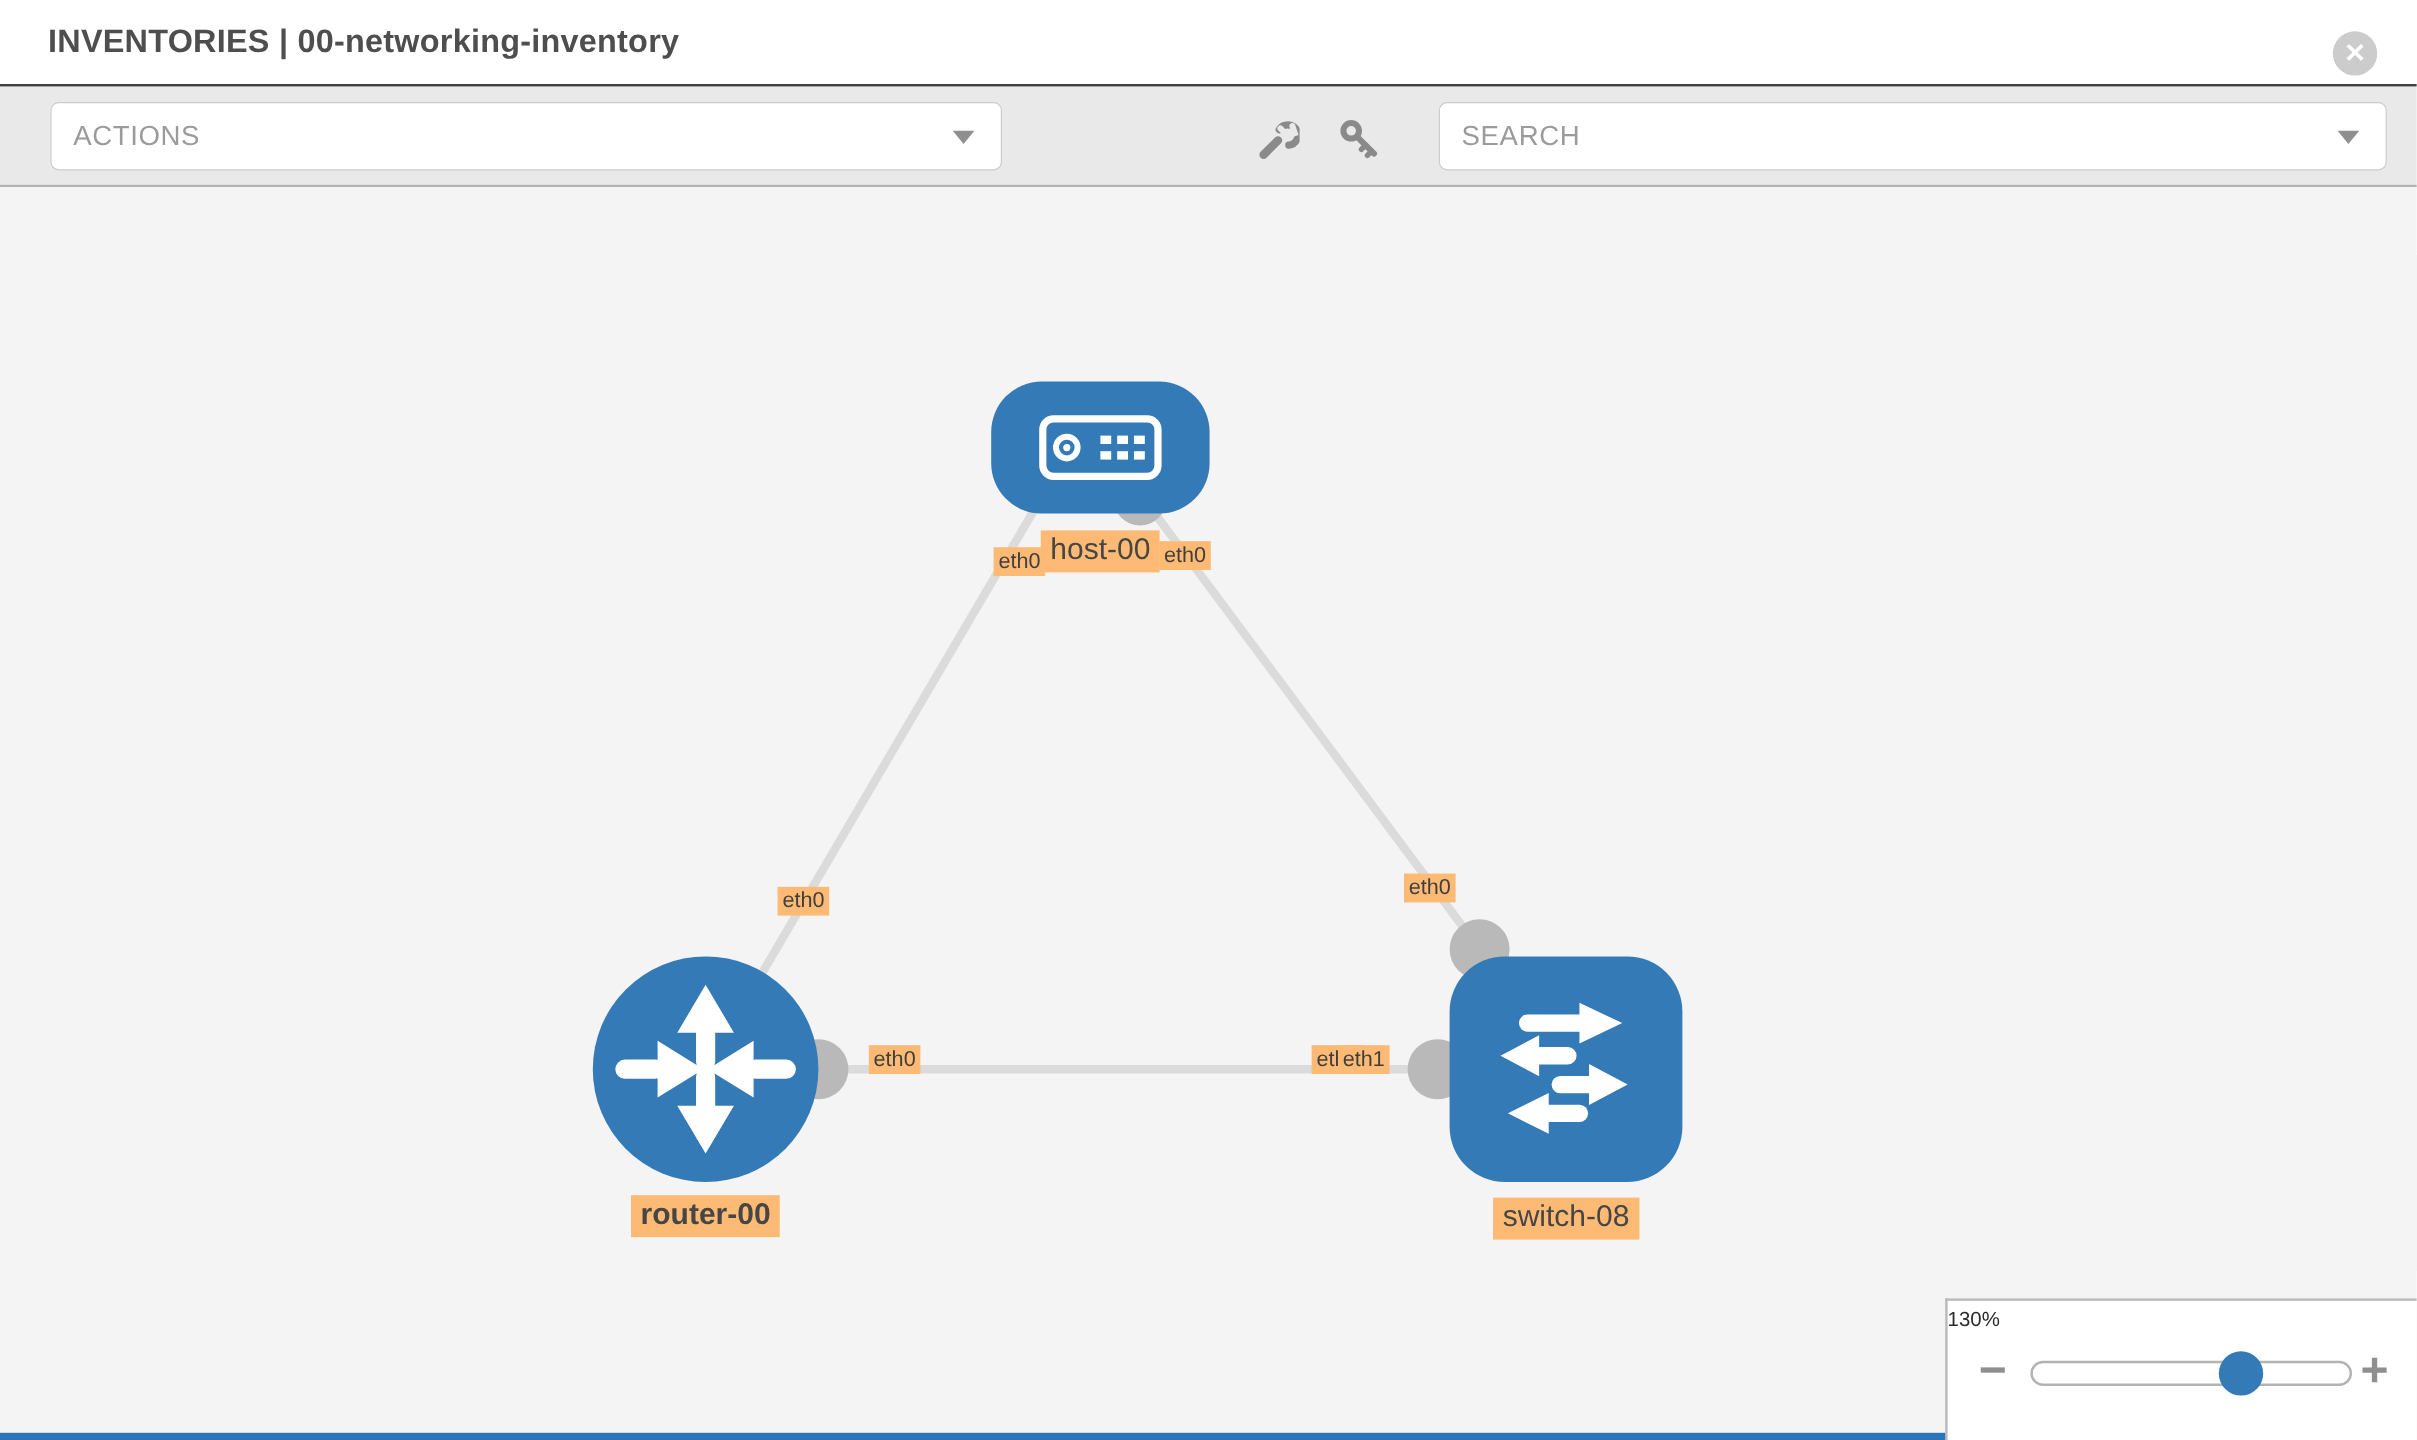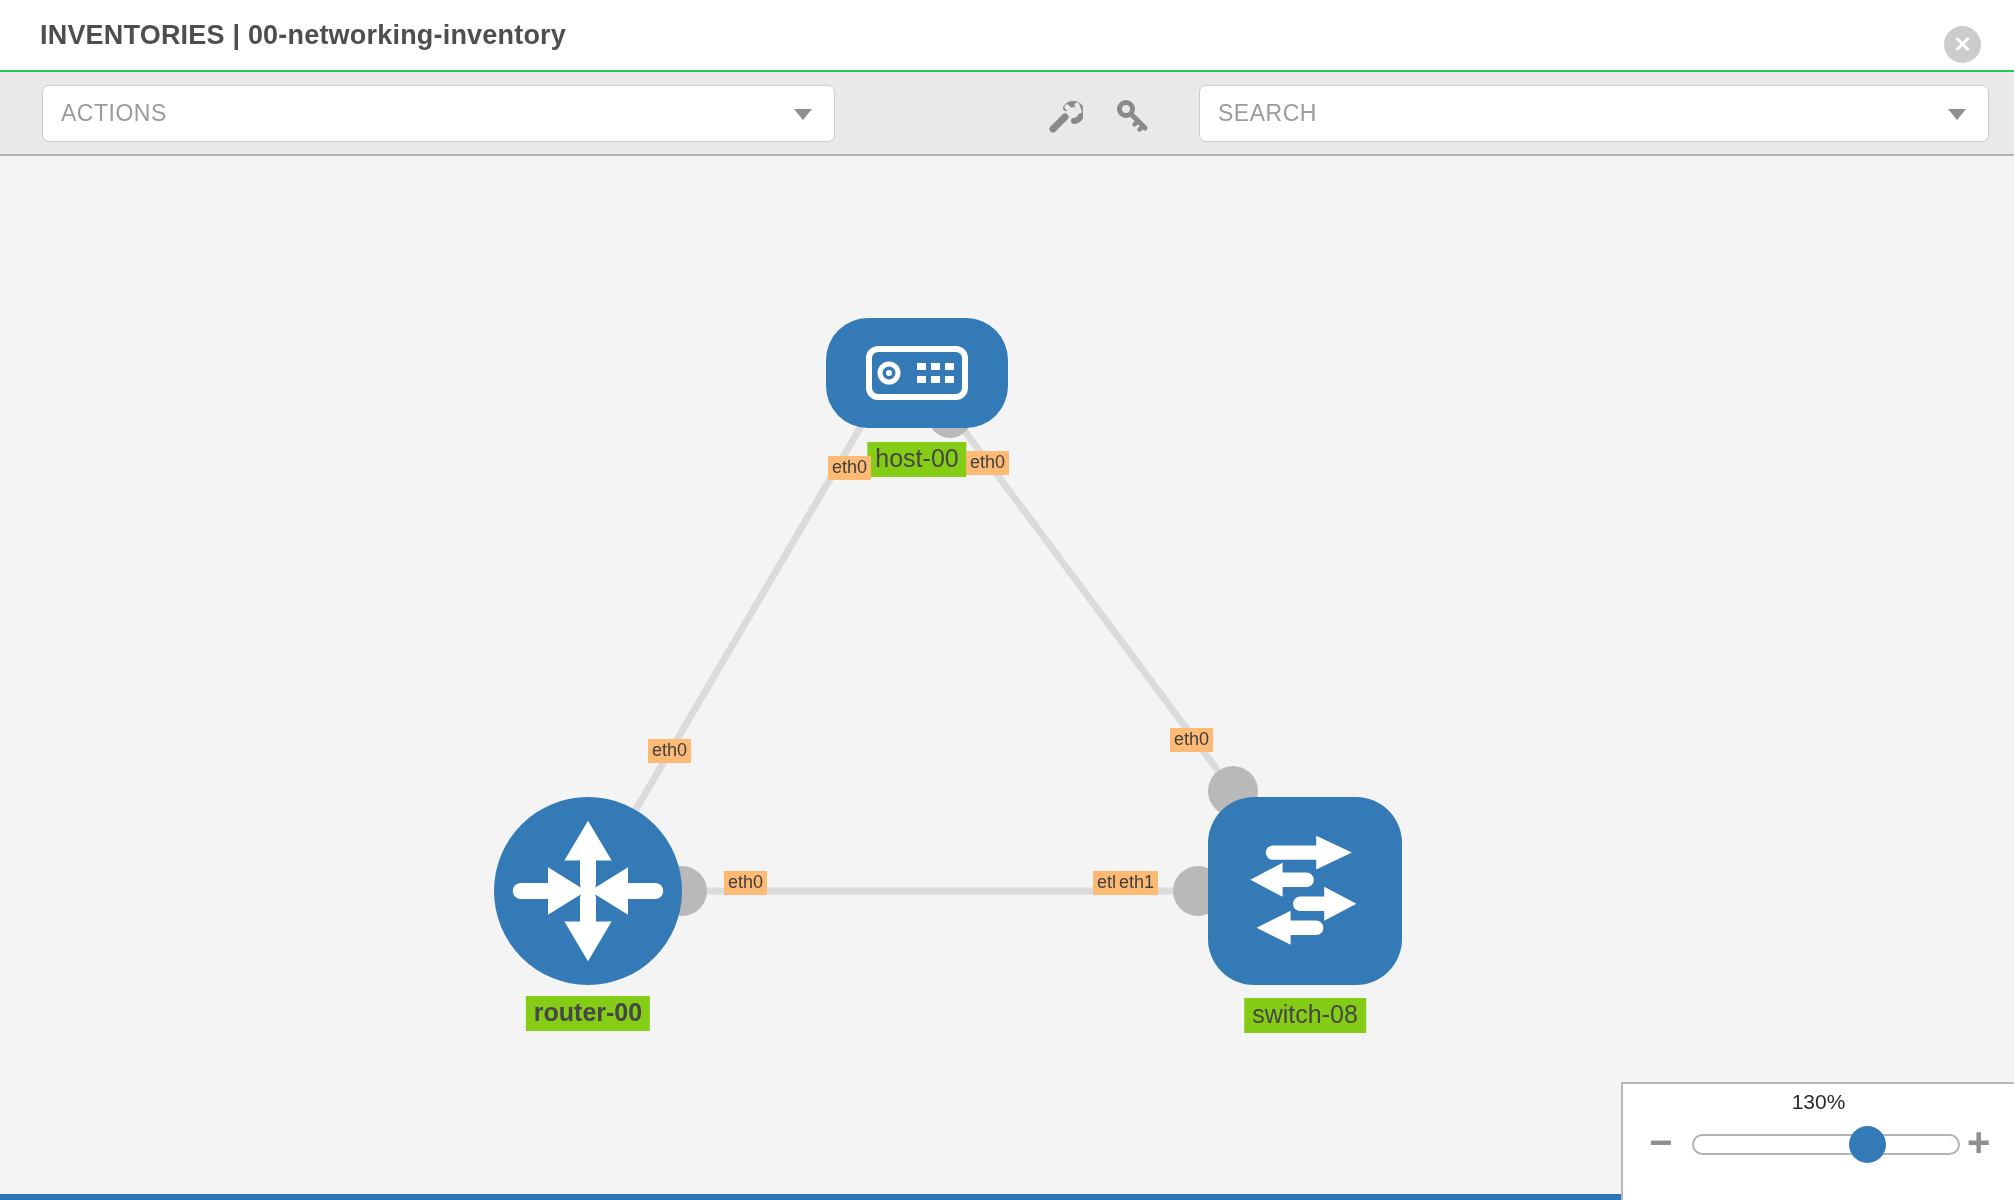--- a/index.html
+++ b/index.html
@@ -10,21 +10,21 @@
   
   .header { position:absolute; left:0; top:0; width:1730px; height:70px; background:#ffffff;text-decoration:underline; }
   .header-title { position:absolute; left:40px; top:50%; transform:translateY(-50%);
     font-size:27px; font-weight:bold; color:#4e4e4e; letter-spacing:0.2px; }
   .close-btn { position:absolute; left:1944px; top:26px; width:37px; height:37px;
     border-radius:50%; background:#cccccc; border:none; cursor:pointer;
     color:#ffffff; font-size:22px; font-weight:bold; line-height:37px; text-align:center; }
 
   
   .toolbar { position:absolute; left:0; top:70px; width:2014px; height:86px;
-    background:#e9e9e9; border-top:2px solid #22c55e; border-bottom:2px solid #b4b4b4; }
+    background:#e9e9e9; border-top:2px solid #404040; border-bottom:2px solid #b4b4b4; }
   .dd-box { position:absolute; top:13px; height:57px; background:#ffffff;
     border:1px solid #cccccc; border-radius:7px; display:flex; align-items:center; cursor:pointer; }
   .dd-box .dd-text { margin-left:18px; font-size:23px; color:#9b9b9b; letter-spacing:0.5px; }
   .dd-caret { position:absolute; right:22px; top:50%; margin-top:-5px;
     width:0; height:0; border-left:9px solid transparent; border-right:9px solid transparent;
     border-top:11px solid #8f8f8f; }
   .dd-actions { left:42px; width:793px; }
   .dd-search { left:1183px; width:790px;margin-left:16px; }
   .tool-icon { position:absolute; top:27px; width:34px; height:34px; background:none;
     border:none; cursor:pointer; padding:0; }
@@ -32,30 +32,30 @@
   
   .canvas { position:absolute; left:0; top:156px; width:2014px; height:1044px; background:#f4f4f4; }
   .canvas svg.links { position:absolute; left:0; top:0; }
 
   .node { position:absolute; background:#337ab7; cursor:pointer; }
   .node-host { left:826px; top:162px; width:182px; height:110px; border-radius:42px; }
   .node-router { left:494px; top:641px; width:188px; height:188px; border-radius:50%; }
   .node-switch { left:1208px; top:641px; width:194px; height:188px; border-radius:46px; }
   .node svg { position:absolute; left:50%; top:50%; transform:translate(-50%,-50%); }
 
-  .node-label { position:absolute; transform:translateX(-50%); background:#84cc16;
+  .node-label { position:absolute; transform:translateX(-50%); background:#fdba74;
     color:#464646; font-size:25px; padding:2px 8px 4px; white-space:nowrap; }
   .if-label { position:absolute; background:#fdba74; color:#3f3f3f;
     font-size:18px; padding:1px 4px 2px; white-space:nowrap; }
 
   
   .zoom-panel { position:absolute; left:1621px; top:926px; width:393px; height:118px;
     background:#ffffff; border-top:2px solid #b9b9b9; border-left:2px solid #b9b9b9; }
-  .zoom-level { position:absolute; left:0; top:6px; width:100%; text-align:center;
-    font-size:21px; color:#2b2b2b; }
+  .zoom-level { position:absolute; left:0; top:6px; width:100%; 
+    font-size:17px; color:#2b2b2b; }
   .zoom-minus, .zoom-plus { position:absolute; top:36px; background:none; border:none;
     cursor:pointer; color:#8f8f8f; font-size:40px; font-weight:bold; line-height:44px; }
   .zoom-minus { left:26px; }
   .zoom-plus  { left:344px; }
   .zoom-track { position:absolute; left:69px; top:50px; width:268px; height:21px;
     border:2px solid #b3b3b3; border-radius:11px; background:#ffffff; cursor:pointer; }
   .zoom-thumb { position:absolute; left:155px; top:-10px; width:37px; height:37px;
     border-radius:50%; background:#337ab7; cursor:grab; }
 
   .footer-bar { position:absolute; left:0; bottom:0; width:1621px; height:6px; background:#2a76b9; }

